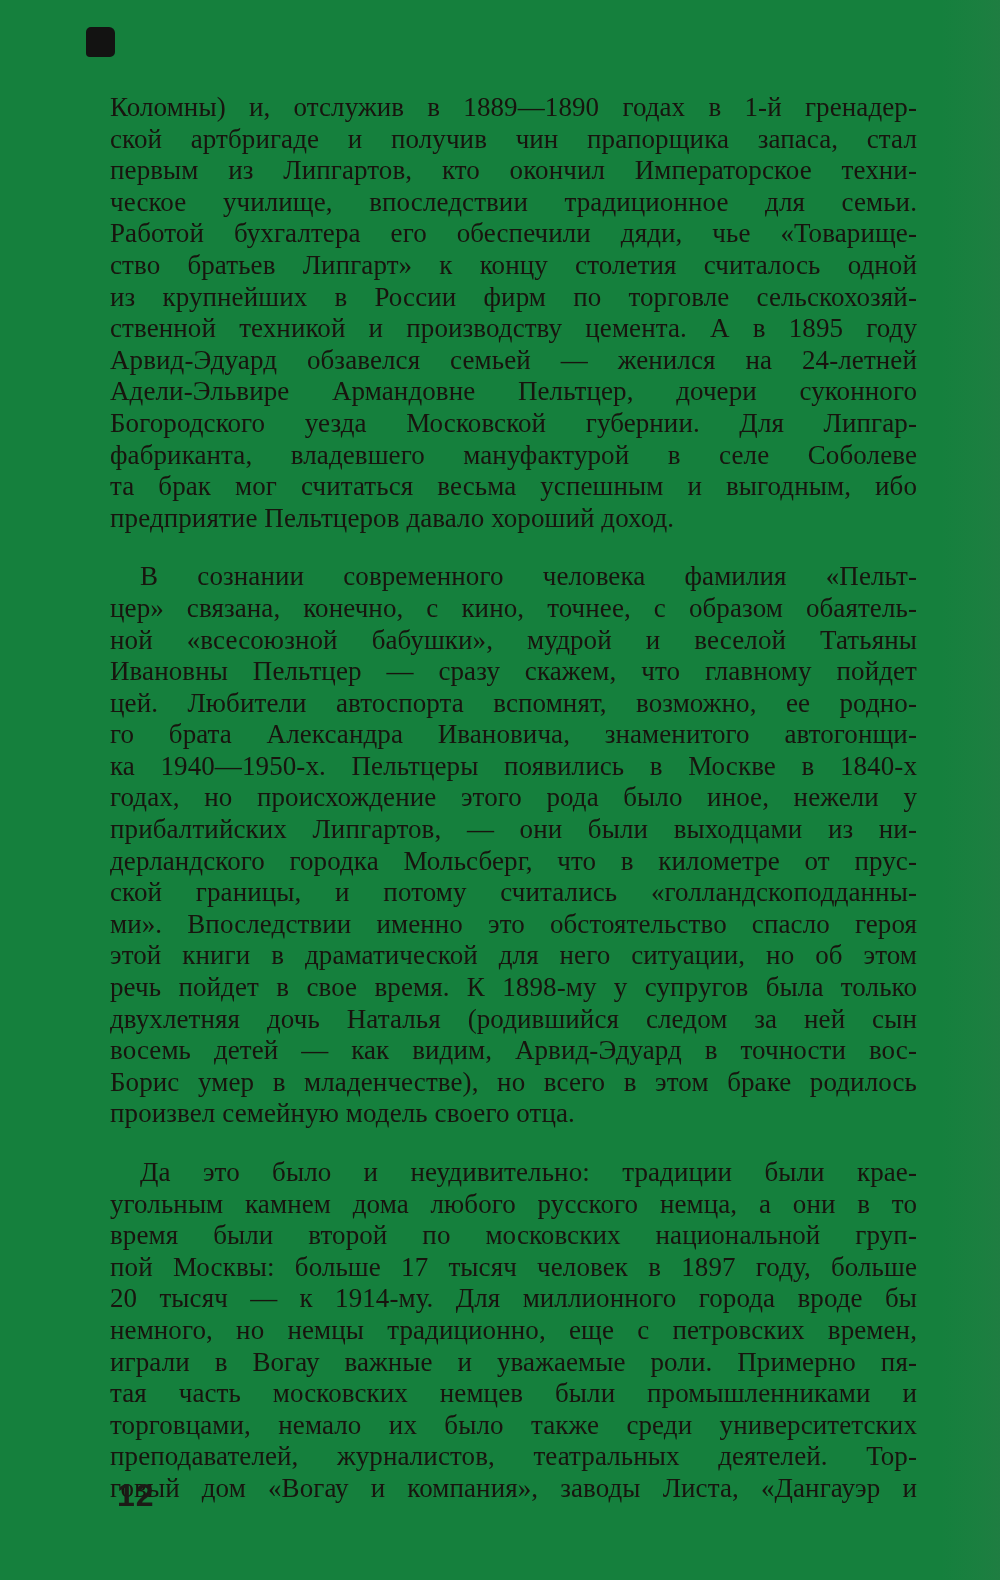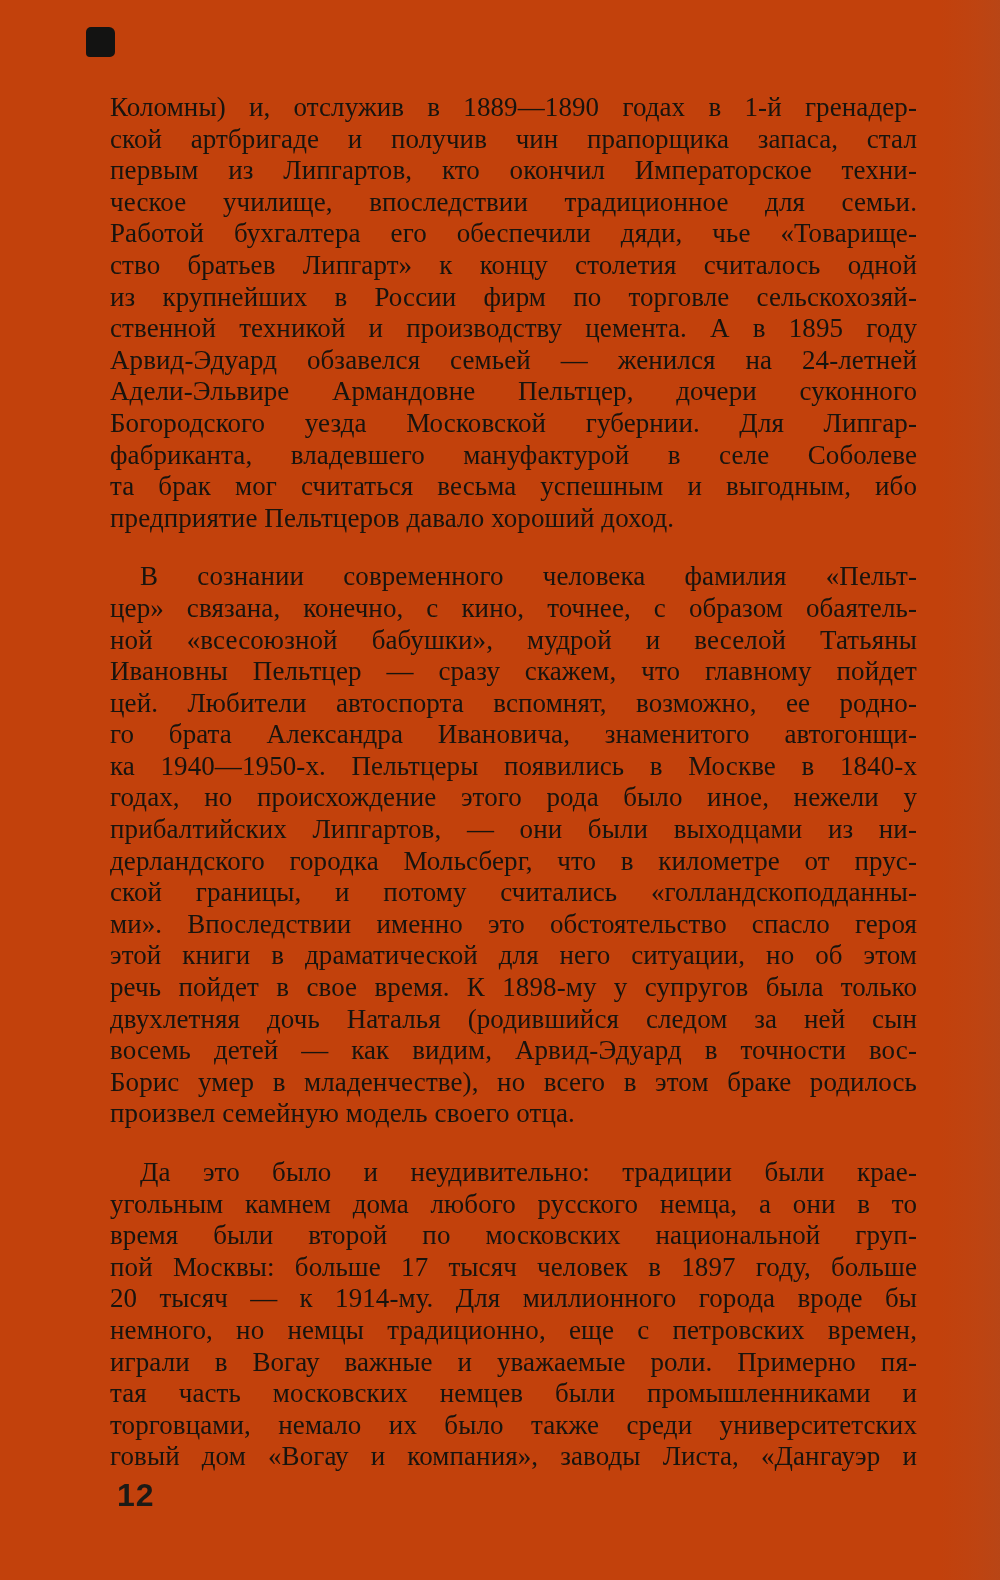--- a/index.html
+++ b/index.html
@@ -4,21 +4,21 @@
 <style>
   html, body { margin: 0; padding: 0; }
   body {
     width: 1000px; height: 1580px;
     background: #ffffff;
     font-family: "Liberation Serif", "DejaVu Serif", serif;
   }
   .page {
     position: relative;
     width: 1000px; height: 1580px;
-    background: #c2410c;
+    background: #15803d;
     overflow: hidden;
   }
   .edge-shade {
     position: absolute; top: 0; right: 0;
     width: 60px; height: 100%;
     background: linear-gradient(to right,
       rgba(120,118,112,0) 0%,
       rgba(120,118,112,0.05) 60%,
       rgba(108,106,100,0.11) 100%);
     pointer-events: none;
@@ -103,18 +103,19 @@
       <div class="para">
         <div class="line indent">Да это было и неудивительно: традиции были крае-</div>
         <div class="line">угольным камнем дома любого русского немца, а они в то</div>
         <div class="line">время были второй по московских национальной груп-</div>
         <div class="line">пой Москвы: больше 17 тысяч человек в 1897 году, больше</div>
         <div class="line">20 тысяч — к 1914-му. Для миллионного города вроде бы</div>
         <div class="line">немного, но немцы традиционно, еще с петровских времен,</div>
         <div class="line">играли в Вогау важные и уважаемые роли. Примерно пя-</div>
         <div class="line">тая часть московских немцев были промышленниками и</div>
         <div class="line">торговцами, немало их было также среди университетских</div>
+        <div class="line">преподавателей, журналистов, театральных деятелей. Тор-</div>
         <div class="line">говый дом «Вогау и компания», заводы Листа, «Дангауэр и</div>
       </div>
     </div>
   <div class="page-number">12</div>
   <div class="edge-shade"></div>
 </div>
 
 </body></html>

